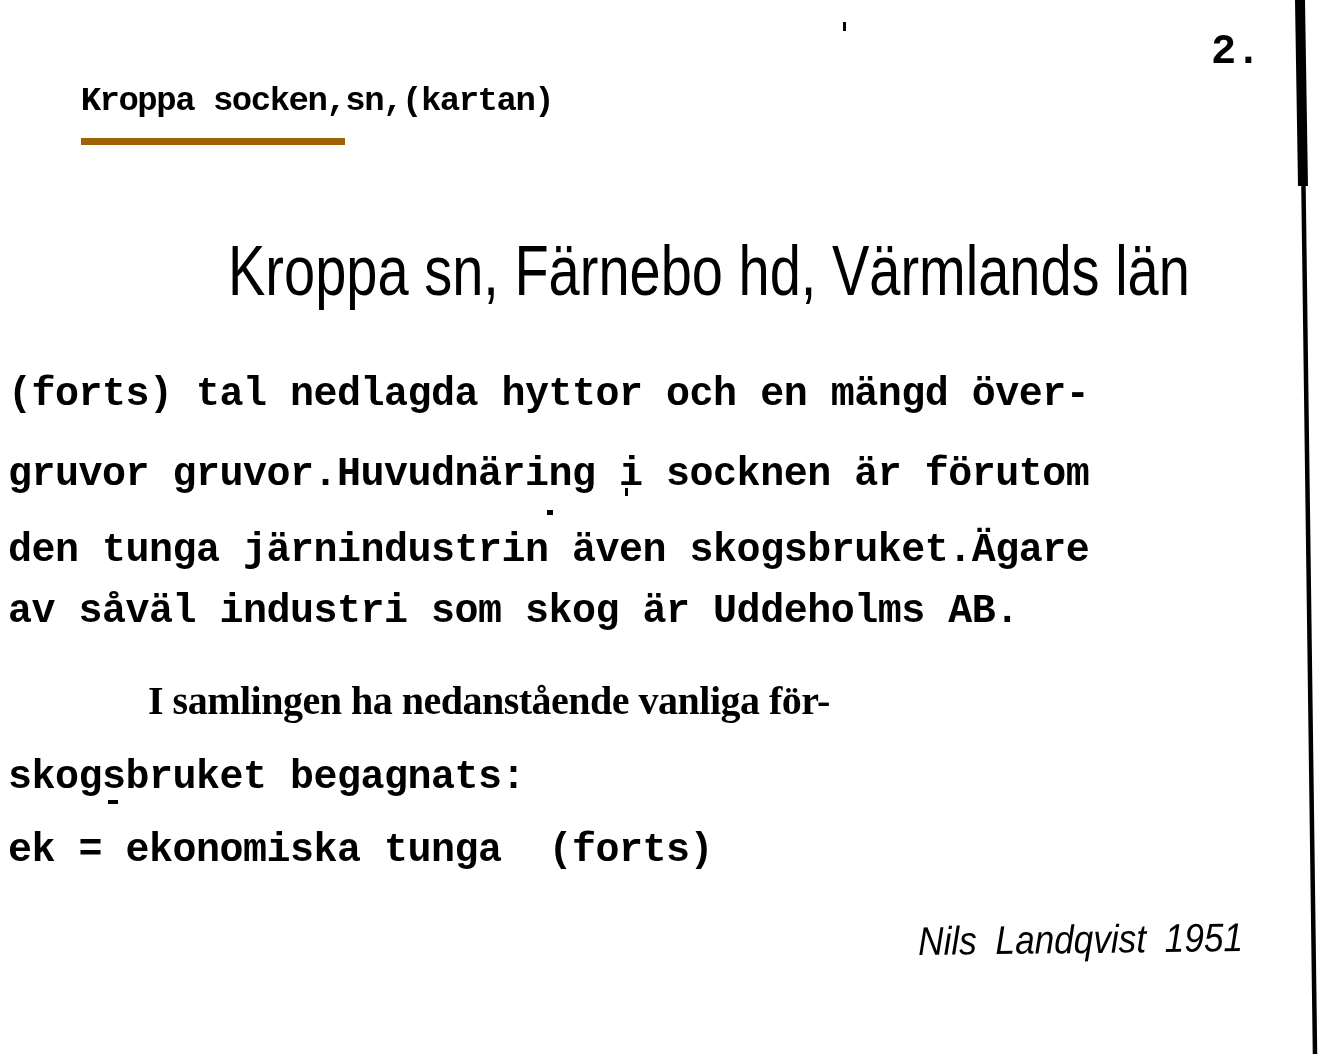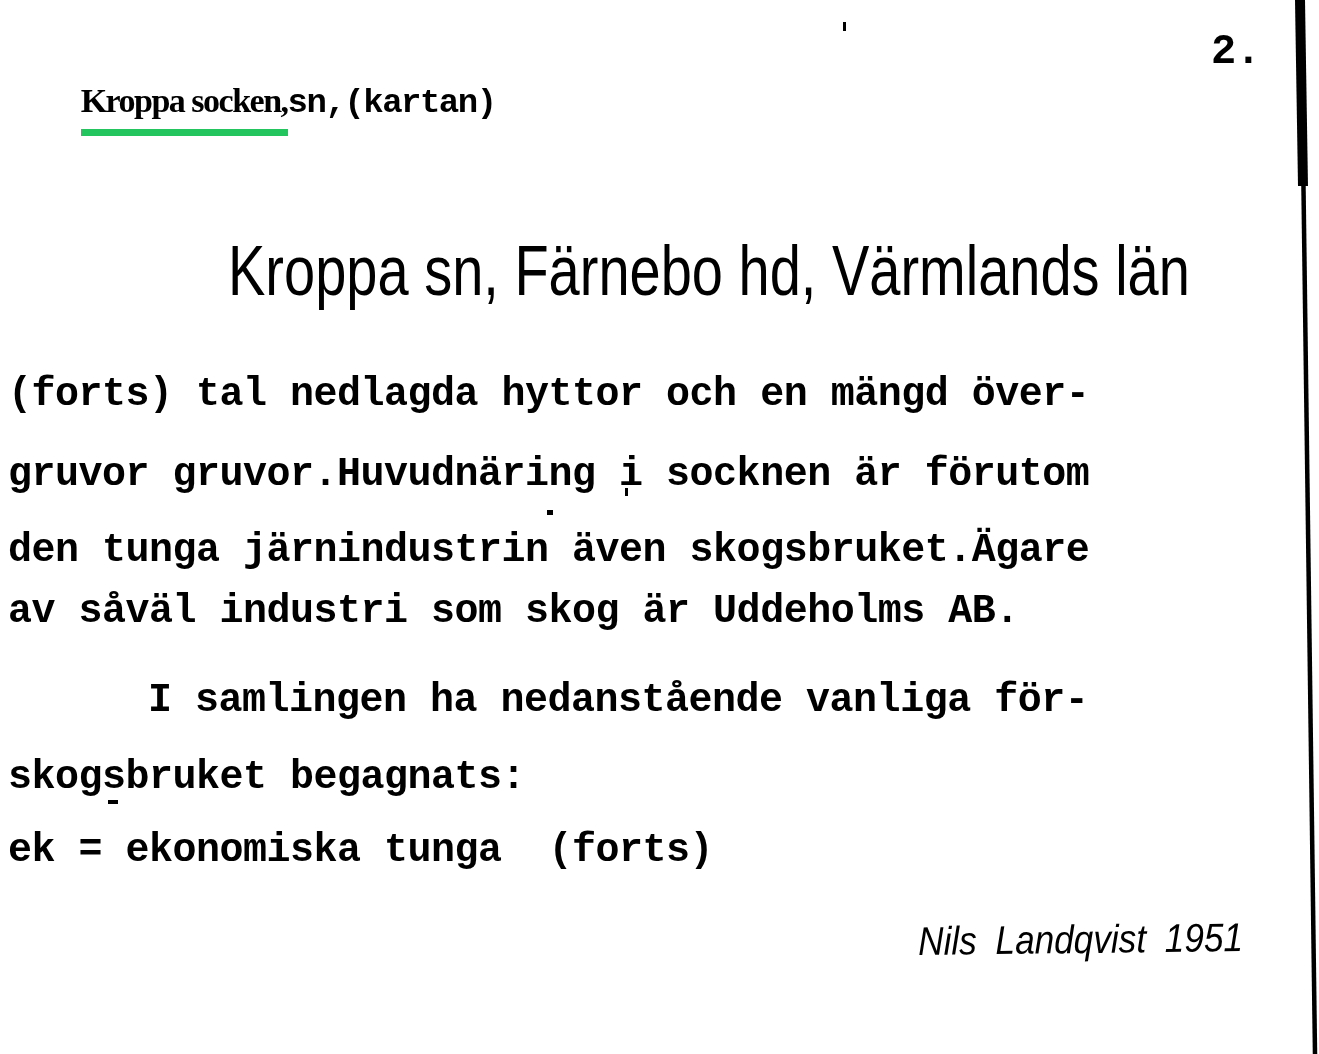--- a/index.html
+++ b/index.html
@@ -23,23 +23,22 @@
     line-height: 1;
     letter-spacing: -0.5px;
   }
   .header-line {
     left: 5px;
     top: 50px;
     font-size: 34px;
     letter-spacing: -1.5px;
   }
   .header-line .underlined {
-    border-bottom: 7px solid #22c55e;
-    padding-bottom: 10px;
-    font-family: Liberation Serif, serif;
+    border-bottom: 7px solid #a16207;
+    padding-bottom: 18px;
   }
   .page-number {
     left: 1211px;
     top: 31px;
     font-size: 42px;
   }
   .heading {
     position: absolute;
     left: 228px;
     top: 236px;
@@ -51,20 +50,21 @@
     line-height: 1;
     transform: scaleX(0.80);
     transform-origin: 0 0;
   }
   .body-line {
     left: 8px;
     font-size: 40px;
   }
   .body-line.indent {
     padding-left: 140px;
+    font-family: Liberation Serif, serif;
   }
   .signature {
     position: absolute;
     left: 918px;
     top: 921px;
     font-family: "Liberation Sans", sans-serif;
     font-style: italic;
     font-weight: normal;
     font-size: 40px;
     color: #000;

